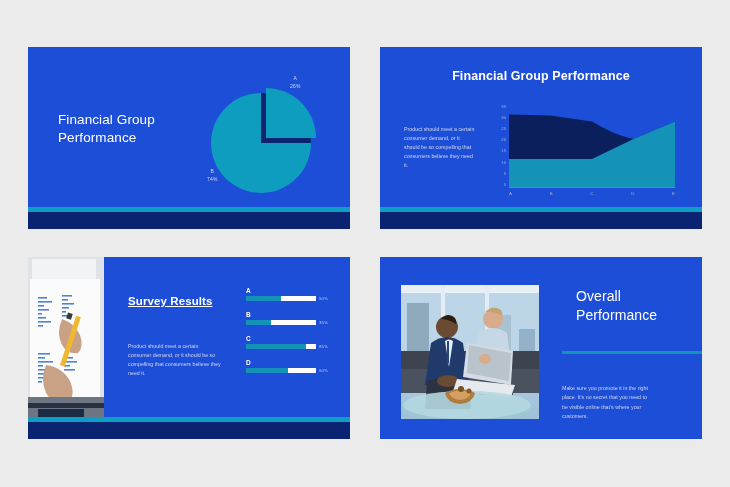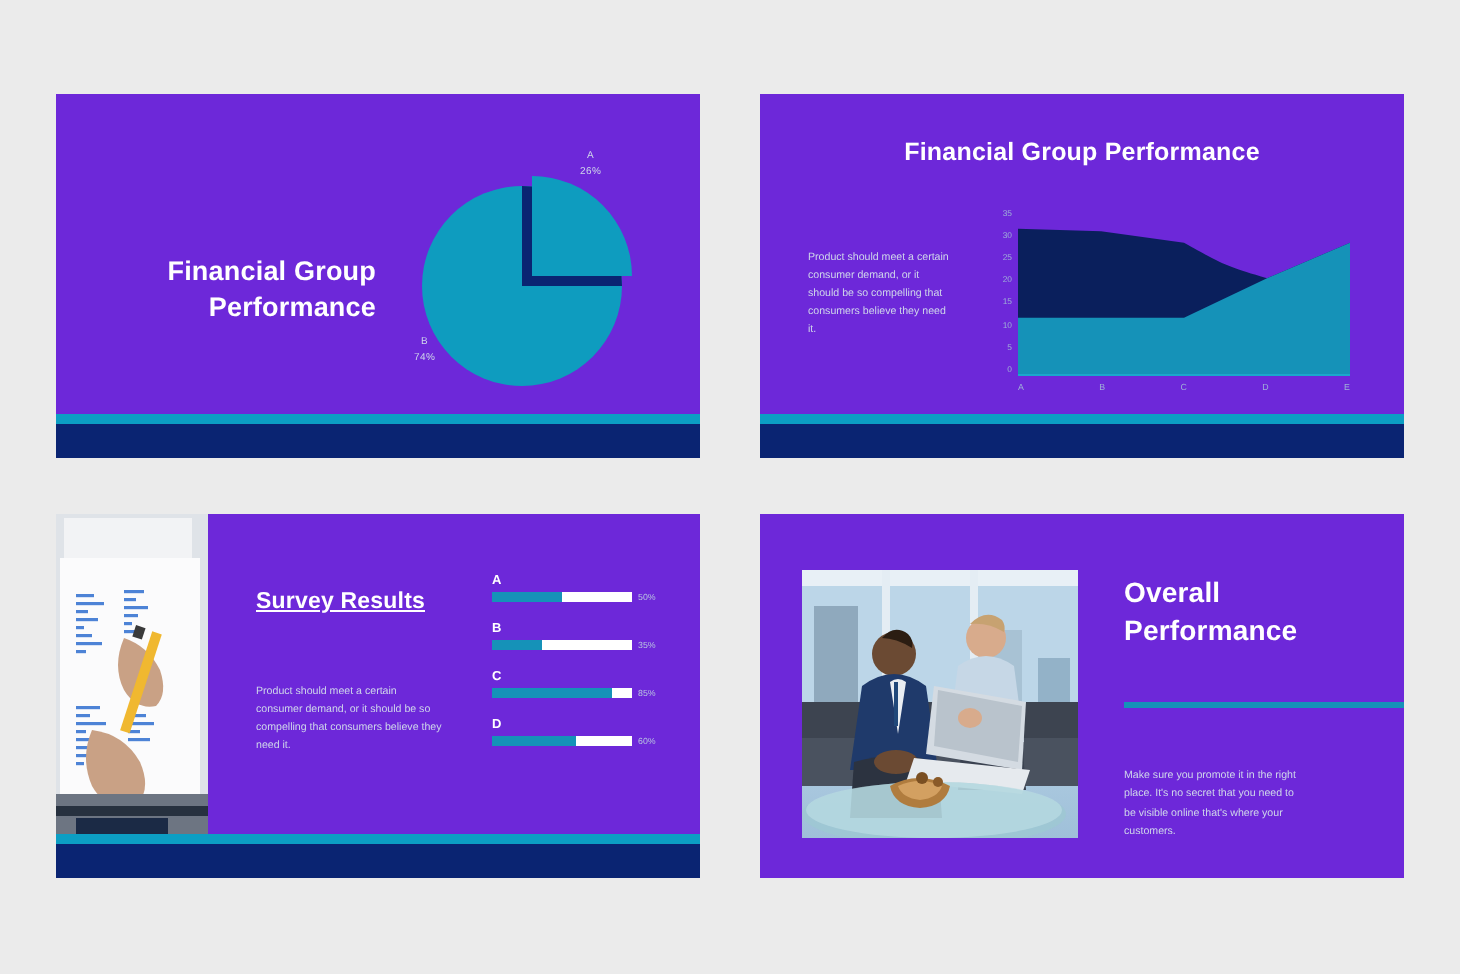--- a/index.html
+++ b/index.html
@@ -10,46 +10,45 @@
     overflow: hidden;
   }
   .deck {
     position: relative;
     width: 730px; height: 487px;
     background: #ebebeb;
   }
   .slide {
     position: absolute;
     width: 322px; height: 182px;
-    background: #6d28d9;
+    background: #1d4ed8;
     overflow: hidden;
   }
   #slide-1 { left: 28px;  top: 47px; }
   #slide-2 { left: 380px; top: 47px; }
   #slide-3 { left: 28px;  top: 257px; }
   #slide-4 { left: 380px; top: 257px; }
 
   
   .accent-strip {
     position: absolute; left: 0; right: 0; bottom: 0; height: 22px;
     background: #0a2472;
   }
   .accent-line {
     position: absolute; left: 0; right: 0; top: 0; height: 5px;
     background: #0c9ec4;
   }
 
   
   .s1-title {
-    position: absolute; left: 30px; top: 80px;
+    position: absolute; left: 30px; top: 64px;
     width: 130px;
     color: #ffffff;
-    font-size: 13.5px; font-weight: bold; line-height: 1.35;
+    font-size: 13.5px; font-weight: normal; line-height: 1.35;
     letter-spacing: .1px;
-    text-align: right;
   }
   .pie-wrap { position: absolute; left: 165px; top: 18px; width: 150px; height: 140px; }
   .pie-label {
     position: absolute; color: #cfd6ea; font-size: 5px; line-height: 1.5;
     text-align: center; letter-spacing: .2px;
   }
   .pie-label .k { display:block; }
   #pie-label-a { left: 97px; top: 10px; }
   #pie-label-b { left: 14px; top: 103px; }
 
@@ -107,22 +106,22 @@
   .survey-fill { position: absolute; left: 0; top: 0; bottom: 0; background: #1592b8; }
   .survey-pct { color: #b9c4e0; font-size: 4.4px; width: 13px; }
 
   
   .s4-photo {
     position: absolute; left: 21px; top: 28px; width: 138px; height: 134px;
     overflow: hidden; background: #b9cbdc;
   }
   .s4-photo svg { display: block; width: 100%; height: 100%; }
   .s4-title {
-    position: absolute; left: 182px; top: 30px; width: 130px;
-    color: #ffffff; font-size: 14px; font-weight: bold; line-height: 1.35;
+    position: absolute; left: 196px; top: 30px; width: 130px;
+    color: #ffffff; font-size: 14px; font-weight: normal; line-height: 1.35;
     letter-spacing: .1px;
   }
   .s4-rule {
     position: absolute; left: 182px; top: 94px; right: 0; height: 2.6px;
     background: #1592b8;
   }
   .s4-body {
     position: absolute; left: 182px; top: 127px; width: 92px;
     color: #cfd6ea; font-size: 5.3px; line-height: 1.75;
   }

